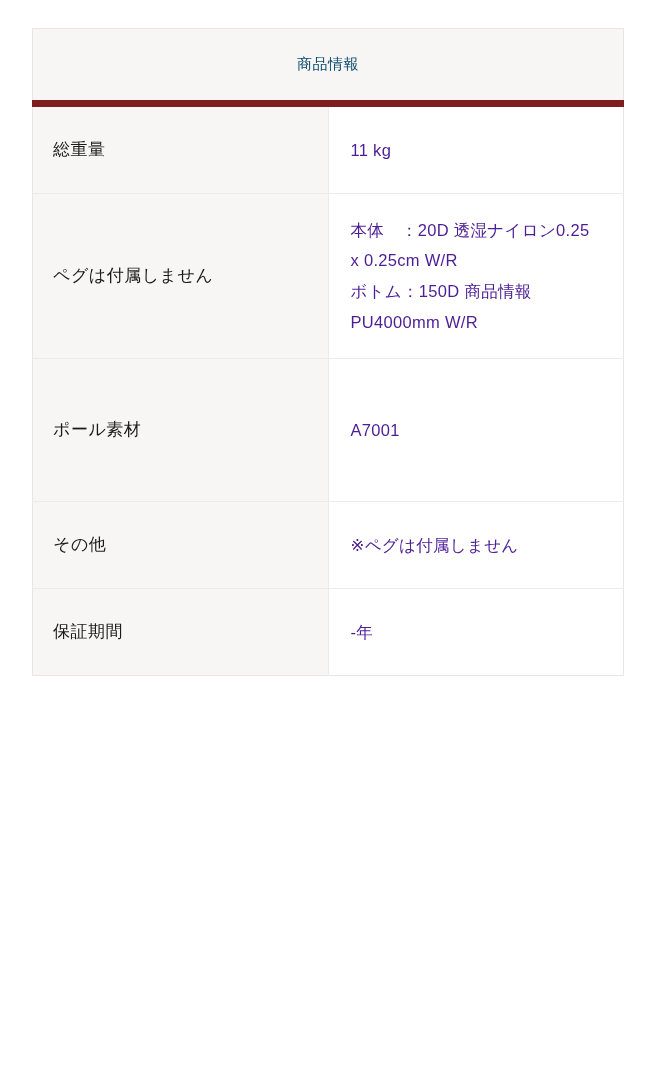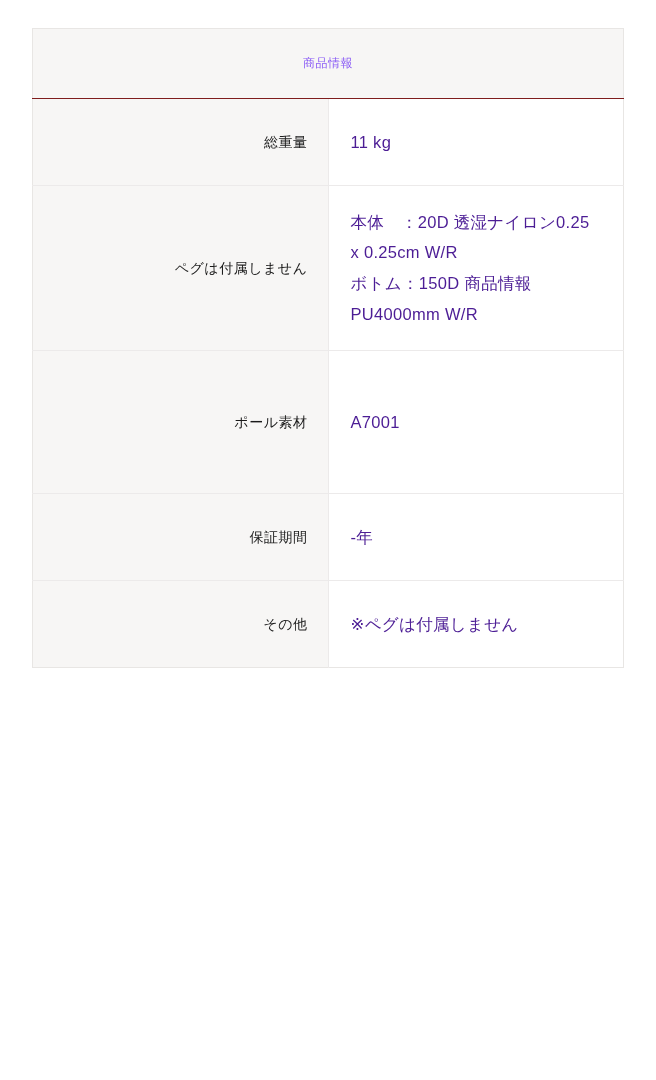--- a/index.html
+++ b/index.html
@@ -21,33 +21,33 @@
   .spec-table {
     width: 100%;
     border-collapse: collapse;
     table-layout: fixed;
     border: 1px solid #e8e6e4;
     background: #ffffff;
   }
   .title-cell {
     background: #f7f6f5;
     text-align: center;
-    font-size: 12px;
-    color: #8b5cf6;
+    font-size: 15px;
+    color: #0c4a6e;
     padding: 26px 10px 26px 10px;
-    border-bottom: 1px solid #7f1d1d;
+    border-bottom: 7px solid #7f1d1d;
     letter-spacing: 0.5px;
   }
   tr.spec-row > th {
     width: 174px;
     background: #f7f6f5;
     font-weight: normal;
-    font-size: 14px;
+    font-size: 17px;
     color: #1a1a1a;
-    text-align: right;
+    text-align: left;
     vertical-align: middle;
     padding: 16px 20px;
     border-bottom: 1px solid #eceaea;
     border-right: 1px solid #eceaea;
     line-height: 1.75;
     letter-spacing: 0.5px;
   }
   tr.spec-row > td {
     font-size: 16.5px;
     color: #4c1d95;
@@ -86,22 +86,22 @@
       <tr class="spec-row h-xtall">
         <th>ペグは付属しません</th>
         <td>本体　：20D 透湿ナイロン0.25 x 0.25cm W/R
 ボトム：150D 商品情報 PU4000mm W/R</td>
       </tr>
       <tr class="spec-row h-pole">
         <th>ポール素材</th>
         <td>A7001</td>
       </tr>
       <tr class="spec-row h-90">
+        <th>その他</th>
+        <td>※ペグは付属しません</td>
+      </tr>
+      <tr class="spec-row h-90">
         <th>保証期間</th>
         <td>-年</td>
-      </tr>
-      <tr class="spec-row h-90">
-        <th>その他</th>
-        <td>※ペグは付属しません</td>
       </tr>
     </tbody>
   </table>
 </div>
 
 </body></html>

